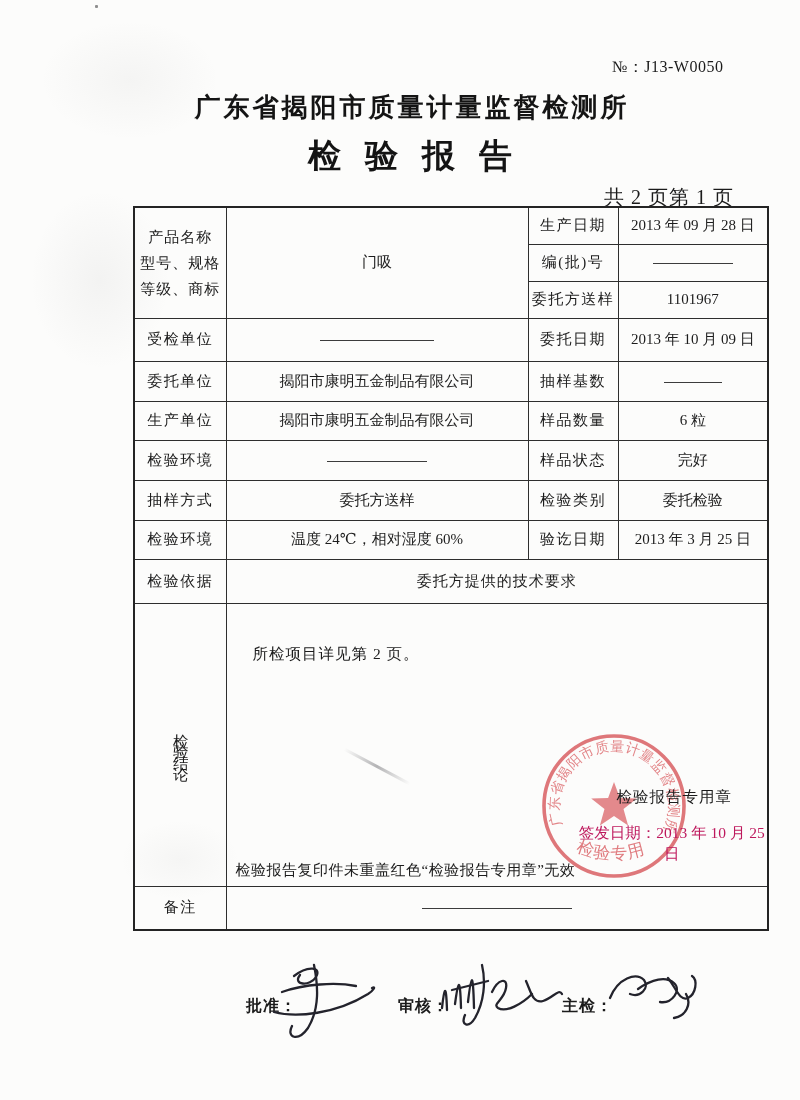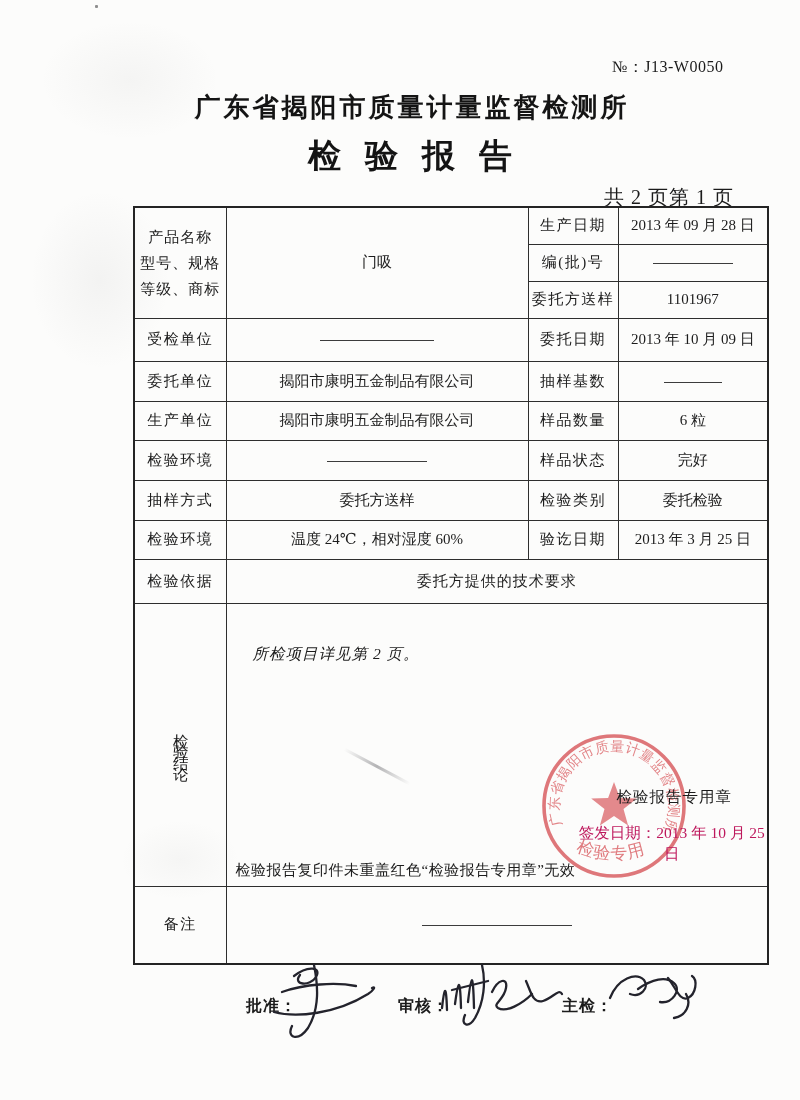--- a/index.html
+++ b/index.html
@@ -34,21 +34,21 @@
   table.report td { border:1.5px solid #2e2e2e; text-align:center; vertical-align:middle;
     font-size:15px; padding:0 3px; color:#1c1c1c; }
   table.report { border:2px solid #242424; }
   td.lbl { letter-spacing:1.5px; }
   td.topv { vertical-align:top; padding-top:9px; }
   .plabel { line-height:26px; letter-spacing:1px; }
   .vwrap { display:inline-block; writing-mode:vertical-rl; text-orientation:upright;
            letter-spacing:11px; font-size:15.5px; }
   td.basis-v { text-align:left; padding-left:22px; letter-spacing:1px; }
   td.ccell { position:relative; padding:0; vertical-align:top; text-align:left; }
-  .ctext { position:absolute; left:26px; top:40px; font-size:15.5px; letter-spacing:1px;font-style:italic; }
+  .ctext { position:absolute; left:26px; top:40px; font-size:15.5px; letter-spacing:1px; }
   .stamp-caption { position:absolute; left:390px; top:183px; font-size:15.5px; letter-spacing:1px; z-index:3; color:#1c1c1c; }
   .issue-date { position:absolute; left:350px; top:219px; font-size:15.5px; z-index:3; color:#be185d; }
   .copy-notice { position:absolute; left:9px; bottom:6px; font-size:15px; letter-spacing:.5px; }
   .seal { position:absolute; left:297px; top:112px; width:180px; height:180px; z-index:2; opacity:.82; }
 
   .dash { display:inline-block; height:0; border-top:1.6px solid #3c3c3c; vertical-align:middle; }
   .d114 { width:114px; } .d100 { width:100px; } .d80 { width:80px; }
   .d58 { width:58px; } .d150 { width:150px; }
 
   .sig-label { position:absolute; font-size:16px; letter-spacing:1px;font-weight:bold; }
@@ -162,21 +162,21 @@
             <textPath href="#arcBottom" startOffset="2">检验专用章</textPath>
           </text>
         </svg>
 
         <div class="stamp-caption">检验报告专用章</div>
         <div class="issue-date">签发日期：2013 年 10 月 25 日</div>
         <div class="copy-notice">检验报告复印件未重盖红色“检验报告专用章”无效</div>
       </td>
     </tr>
 
-    <tr style="height:78px">
+    <tr style="height:44px">
       <td class="lbl">备注</td>
       <td colspan="3"><span class="dash d150"></span></td>
     </tr>
   </tbody>
     </table>
 
   <div class="smudge sm3"></div>
 
   <div class="sig-label siglab1">批准：</div>
   <svg class="sig sig1" width="125" height="92" viewBox="0 0 125 92">

